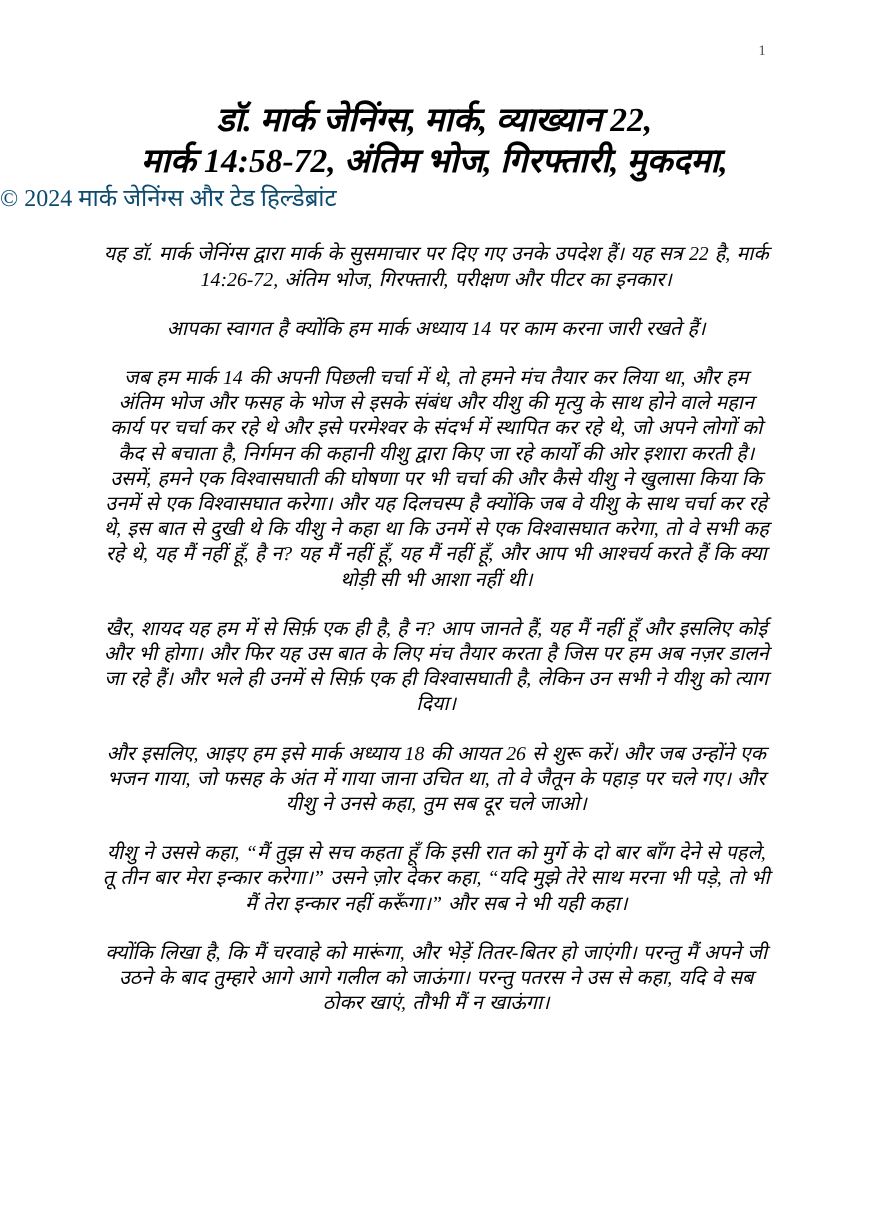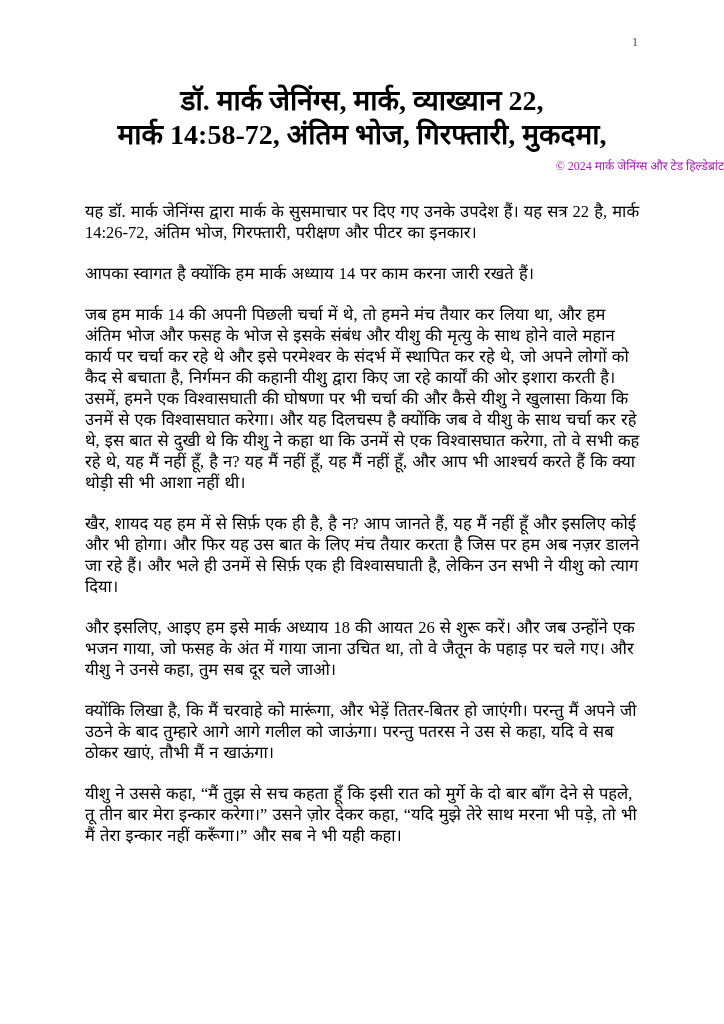--- a/index.html
+++ b/index.html
@@ -33,31 +33,33 @@
   .title-block {
     padding-top: 84px;
     text-align: center;
   }
   .title-line {
     font-weight: bold;
     font-size: 28px;
     line-height: 34px;
     color: #000000;
     letter-spacing: 0px;
+    font-style: italic;
   }
   .copyright-line {
-    text-align: right;
-    font-size: 12px;
+    text-align: left;
+    font-size: 20px;
     line-height: 22px;
     margin-top: 3px;
-    color: #a21caf;
+    color: #0c4a6e;
   }
   .content {
     margin: 24px 82px 0 85px;
-    text-align: left;
+    text-align: center;
+    font-style: italic;
   }
   .paragraph {
     font-size: 16.5px;
     line-height: 21px;
     margin: 0 0 20px 0;
     color: #000000;
     word-spacing: 1px;
   }
 </style>
 </head>
@@ -73,17 +75,17 @@
   </div>
 
   <div class="copyright-line">© 2024 मार्क जेनिंग्स और टेड हिल्डेब्रांट</div>
 
   <div class="content">
     <p class="paragraph">यह डॉ. मार्क जेनिंग्स द्वारा मार्क के सुसमाचार पर दिए गए उनके उपदेश हैं। यह सत्र 22 है, मार्क 14:26-72, अंतिम भोज, गिरफ्तारी, परीक्षण और पीटर का इनकार।</p>
     <p class="paragraph">आपका स्वागत है क्योंकि हम मार्क अध्याय 14 पर काम करना जारी रखते हैं।</p>
     <p class="paragraph">जब हम मार्क 14 की अपनी पिछली चर्चा में थे, तो हमने मंच तैयार कर लिया था, और हम अंतिम भोज और फसह के भोज से इसके संबंध और यीशु की मृत्यु के साथ होने वाले महान कार्य पर चर्चा कर रहे थे और इसे परमेश्वर के संदर्भ में स्थापित कर रहे थे, जो अपने लोगों को कैद से बचाता है, निर्गमन की कहानी यीशु द्वारा किए जा रहे कार्यों की ओर इशारा करती है। उसमें, हमने एक विश्वासघाती की घोषणा पर भी चर्चा की और कैसे यीशु ने खुलासा किया कि उनमें से एक विश्वासघात करेगा। और यह दिलचस्प है क्योंकि जब वे यीशु के साथ चर्चा कर रहे थे, इस बात से दुखी थे कि यीशु ने कहा था कि उनमें से एक विश्वासघात करेगा, तो वे सभी कह रहे थे, यह मैं नहीं हूँ, है न? यह मैं नहीं हूँ, यह मैं नहीं हूँ, और आप भी आश्चर्य करते हैं कि क्या थोड़ी सी भी आशा नहीं थी।</p>
     <p class="paragraph">खैर, शायद यह हम में से सिर्फ़ एक ही है, है न? आप जानते हैं, यह मैं नहीं हूँ और इसलिए कोई और भी होगा। और फिर यह उस बात के लिए मंच तैयार करता है जिस पर हम अब नज़र डालने जा रहे हैं। और भले ही उनमें से सिर्फ़ एक ही विश्वासघाती है, लेकिन उन सभी ने यीशु को त्याग दिया।</p>
     <p class="paragraph">और इसलिए, आइए हम इसे मार्क अध्याय 18 की आयत 26 से शुरू करें। और जब उन्होंने एक भजन गाया, जो फसह के अंत में गाया जाना उचित था, तो वे जैतून के पहाड़ पर चले गए। और यीशु ने उनसे कहा, तुम सब दूर चले जाओ।</p>
+    <p class="paragraph">यीशु ने उससे कहा, “मैं तुझ से सच कहता हूँ कि इसी रात को मुर्गे के दो बार बाँग देने से पहले, तू तीन बार मेरा इन्कार करेगा।” उसने ज़ोर देकर कहा, “यदि मुझे तेरे साथ मरना भी पड़े, तो भी मैं तेरा इन्कार नहीं करूँगा।” और सब ने भी यही कहा।</p>
     <p class="paragraph">क्योंकि लिखा है, कि मैं चरवाहे को मारूंगा, और भेड़ें तितर-बितर हो जाएंगी। परन्तु मैं अपने जी उठने के बाद तुम्हारे आगे आगे गलील को जाऊंगा। परन्तु पतरस ने उस से कहा, यदि वे सब ठोकर खाएं, तौभी मैं न खाऊंगा।</p>
-    <p class="paragraph">यीशु ने उससे कहा, “मैं तुझ से सच कहता हूँ कि इसी रात को मुर्गे के दो बार बाँग देने से पहले, तू तीन बार मेरा इन्कार करेगा।” उसने ज़ोर देकर कहा, “यदि मुझे तेरे साथ मरना भी पड़े, तो भी मैं तेरा इन्कार नहीं करूँगा।” और सब ने भी यही कहा।</p>
   </div>
 
 </div>
 
 </body></html>

